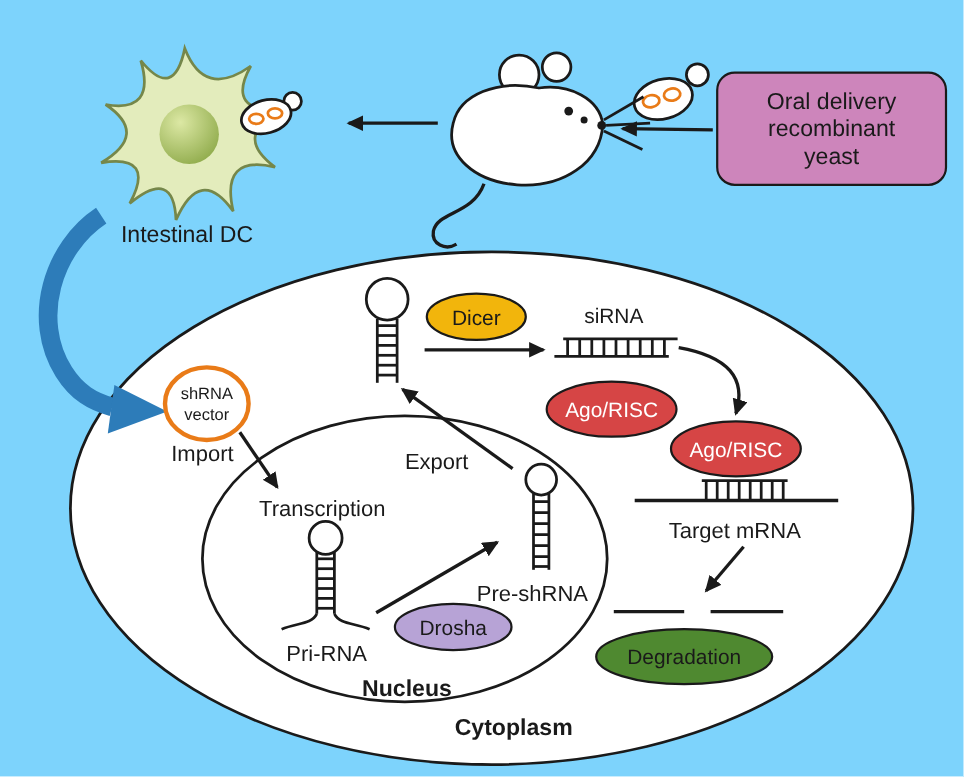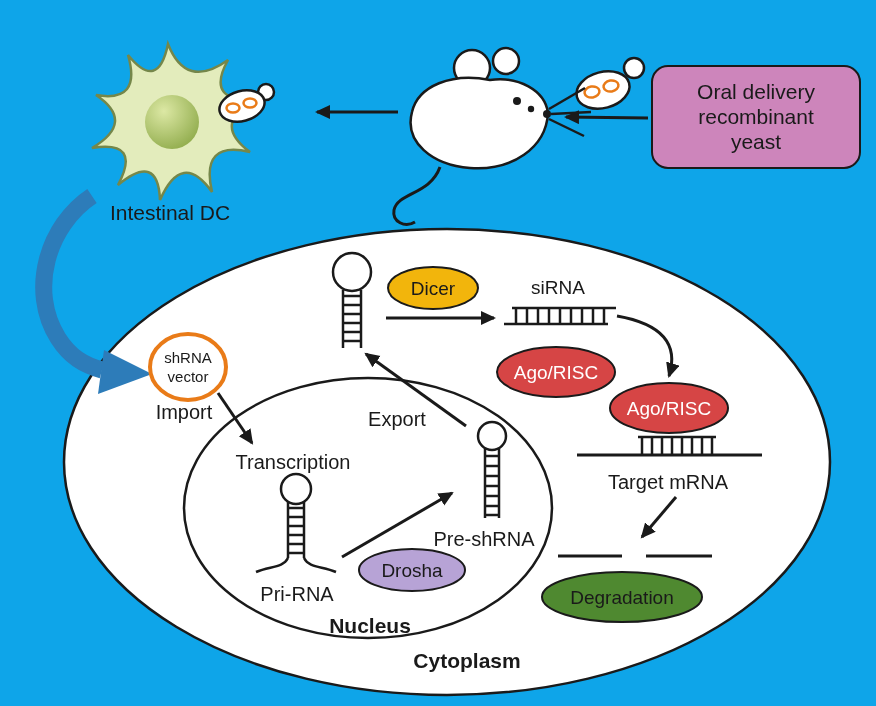--- a/index.html
+++ b/index.html
@@ -1,16 +1,16 @@
 <!DOCTYPE html>
 <html><head>
 <meta charset="utf-8">
 <style>
   html,body { margin:0; padding:0; background:#ffffff; }
-  .stage { position:relative; width:876px; height:706px; background:#0ea5e9; overflow:hidden; }
+  .stage { position:relative; width:876px; height:706px; background:#7dd3fc; overflow:hidden; }
   svg text { font-family:"Liberation Sans", sans-serif; fill:#1a1a1a; text-anchor:middle; font-size:20px; }
   svg text.small { font-size:15px; }
   svg text.f19 { font-size:19px; }
   svg text.f21 { font-size:21px; }
   svg text.bold { font-weight:700; }
   svg text.white { fill:#ffffff; }
   .ln { stroke:#1a1a1a; stroke-width:3; fill:none; }
   .ln2 { stroke:#1a1a1a; stroke-width:2.5; fill:none; }
   .membrane { fill:#ffffff; stroke:#1a1a1a; stroke-width:2.5; }
   .whitefill { fill:#ffffff; stroke:#1a1a1a; stroke-width:2.5; }

